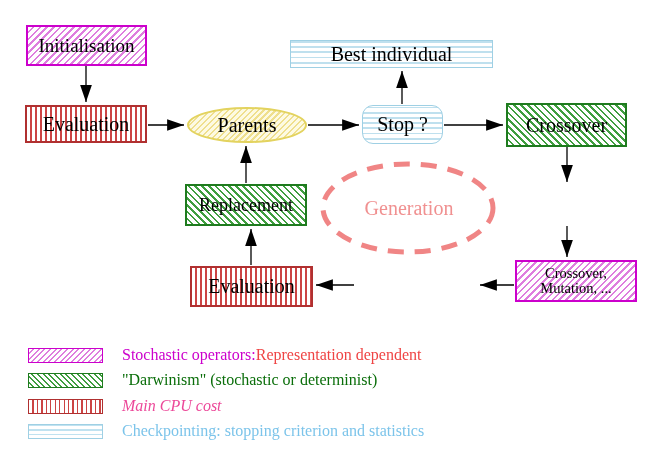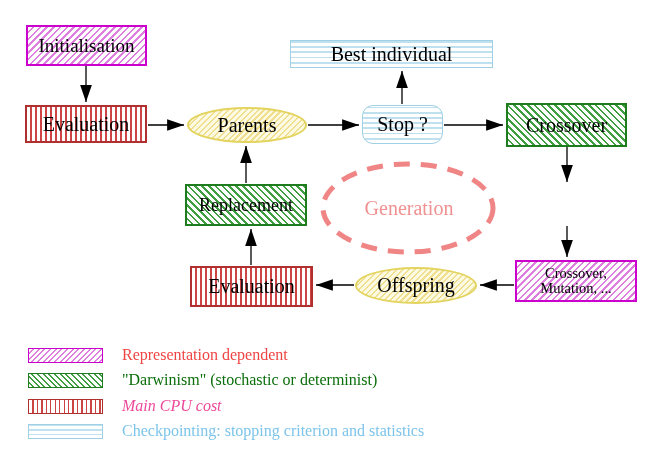--- a/index.html
+++ b/index.html
@@ -119,38 +119,36 @@
   <div id="n-selection" class="node hatch-green">
     <span>Crossover</span>
   </div>
 
 
   <div id="n-crossover" class="node hatch-magenta">
     <span>Crossover,</span>
     <span>Mutation, ...</span>
   </div>
 
-  <div id="n-offspring" class="node ellipse-yellow">
-    <span>Offspring</span>
-  </div>
 
   <div id="n-eval-bot" class="node stripe-red">
     <span>Evaluation</span>
   </div>
 
   <div id="n-replacement" class="node hatch-green">
     <span>Replacement</span>
   </div>
 
   <div id="generation-label">
     <span>Generation</span>
   </div>
 
   <div id="legend-row-1" class="legend-row">
     <div class="legend-swatch sw-stochastic"></div>
+    <span class="legend-text t-magenta">Stochastic operators:</span>
     <span class="legend-text t-yellow">Representation dependent</span>
   </div>
 
   <div id="legend-row-2" class="legend-row">
     <div class="legend-swatch sw-darwinism"></div>
     <span class="legend-text t-green">"Darwinism" (stochastic or determinist)</span>
   </div>
 
   <div id="legend-row-3" class="legend-row">
     <div class="legend-swatch sw-cpu"></div>

